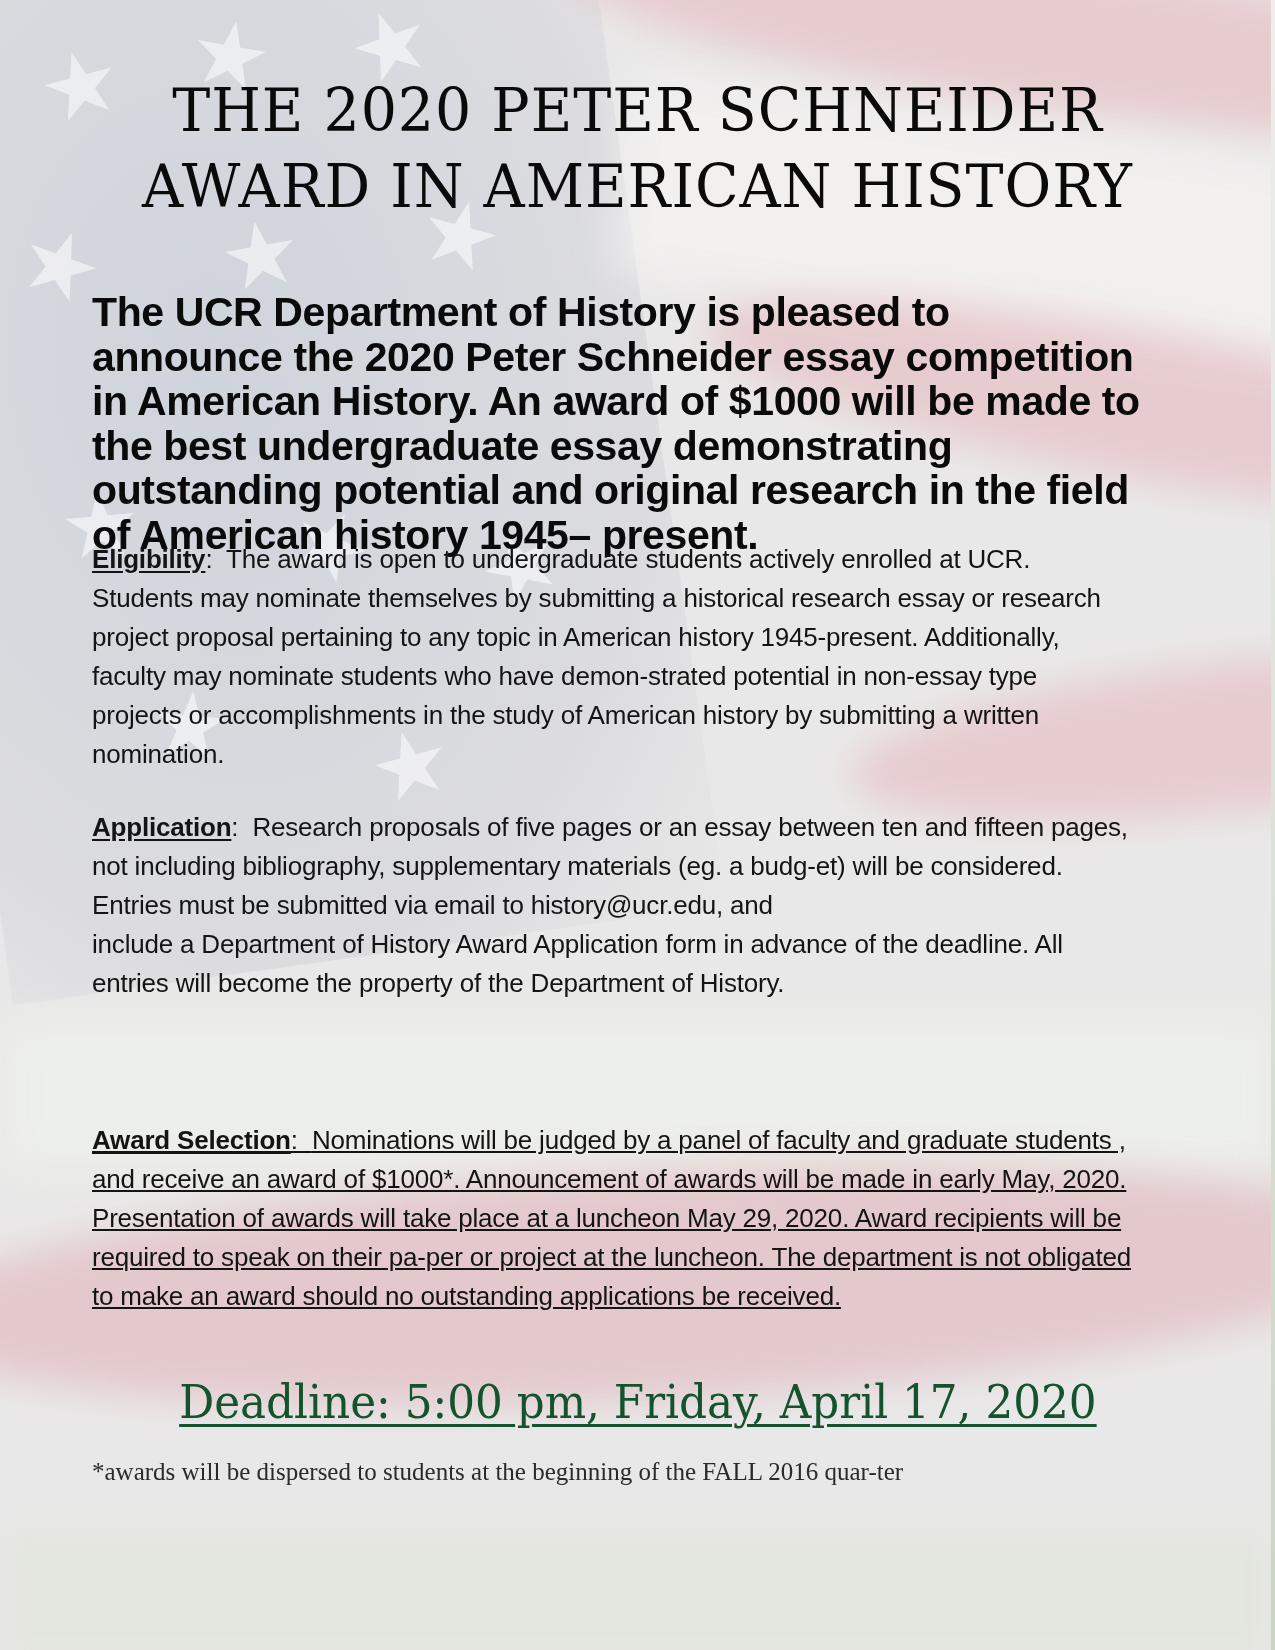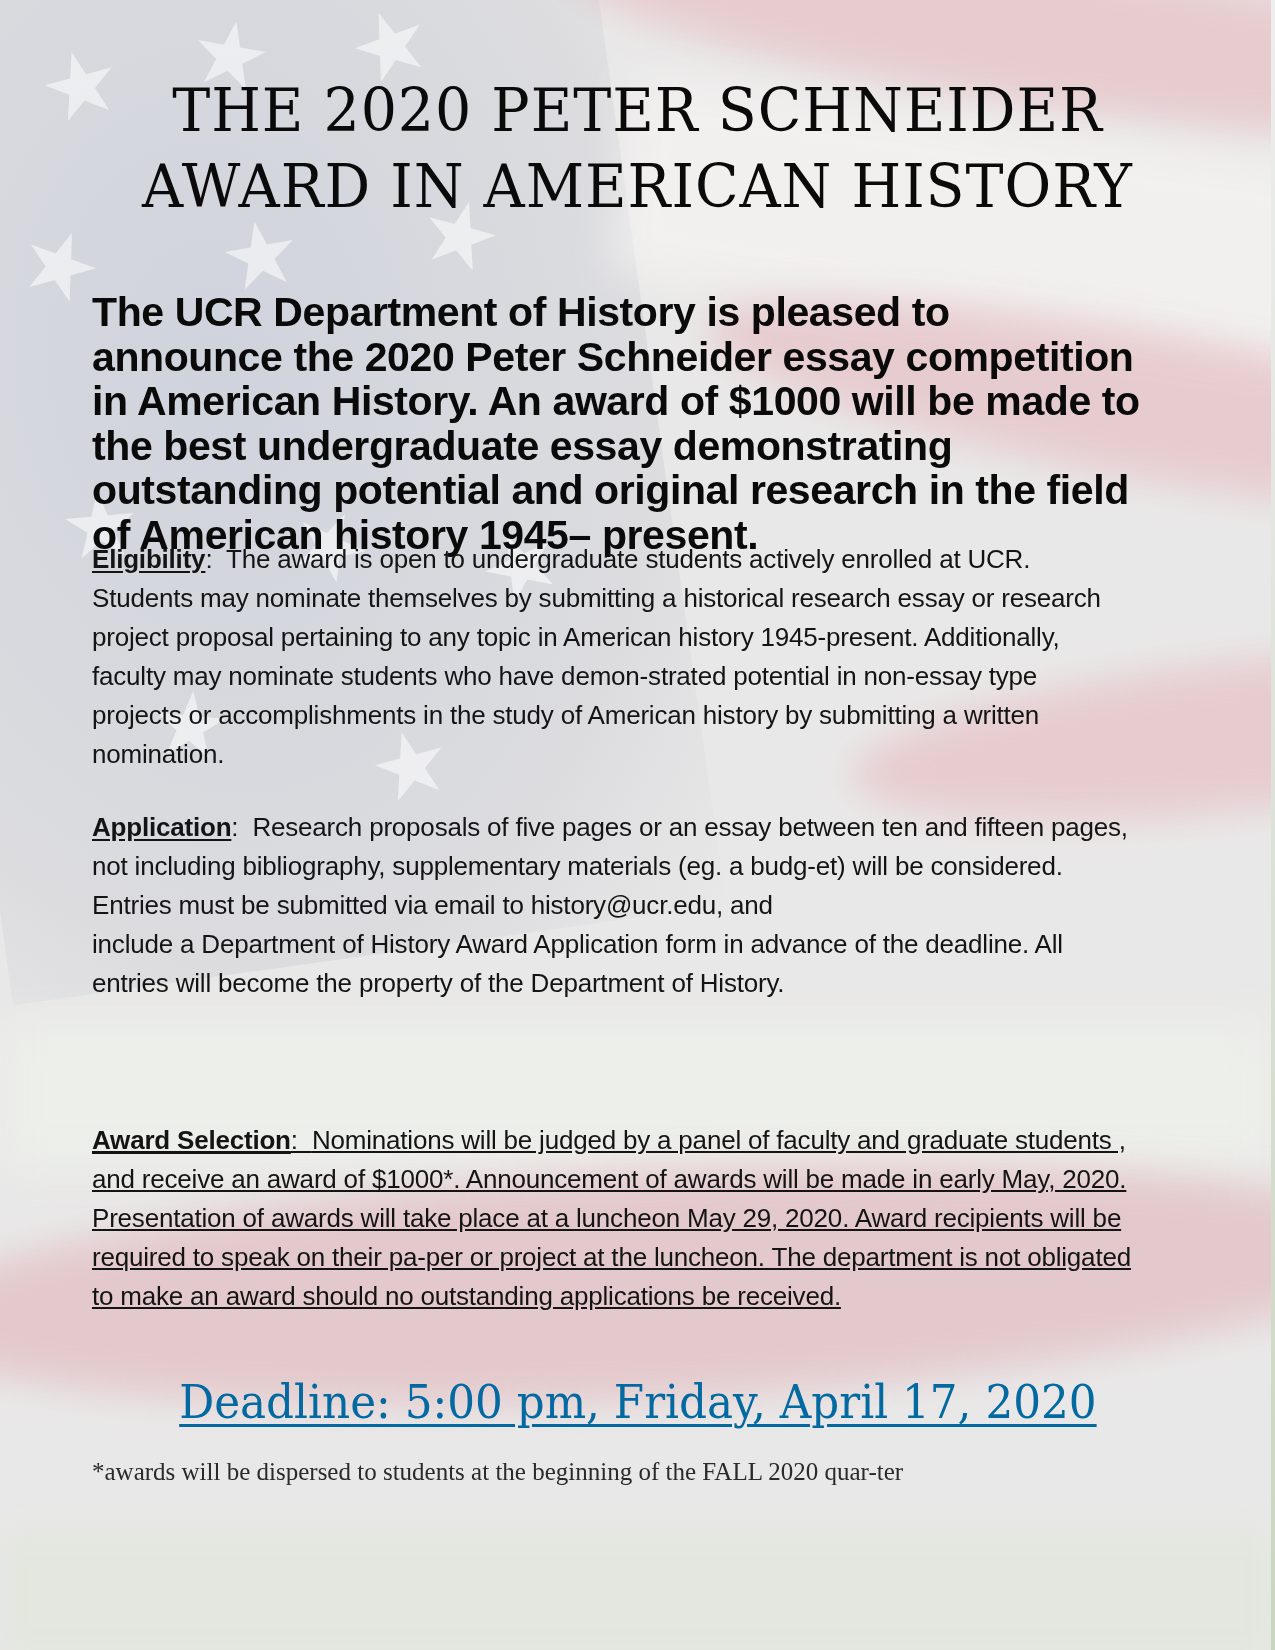--- a/index.html
+++ b/index.html
@@ -92,21 +92,21 @@
     }
     .eligibility { top: 540px; }
     .application { top: 808px; }
     .selection { top: 1121px; text-decoration: underline; }
     .deadline {
       position: absolute; left: 0; right: 0; top: 1372px;
       text-align: center;
       font-family: "DejaVu Serif", serif;
       font-size: 46px;
       line-height: 60px;
-      color: #0369a1;
+      color: #14532d;
       margin: 0;
     }
     .deadline span {
       text-decoration: underline;
       text-decoration-thickness: 3px;
       text-underline-offset: 6px;
       display: inline-block;
       transform: scaleX(0.95);
     }
     .footnote {
@@ -153,14 +153,14 @@
   <p class="intro">The UCR Department of History is pleased to announce the 2020 Peter Schneider essay competition in American History. An award of $1000 will be made to the best undergraduate essay demonstrating outstanding potential and original research in the field of American history 1945– present.</p>
 
   <p class="section eligibility"><span class="label">Eligibility</span><span style="white-space:pre">:  </span><span>The award is open to undergraduate students actively enrolled at UCR.  Students may nominate themselves by submitting a historical research essay or research project proposal pertaining to any topic in American history 1945-present.  Additionally, faculty may nominate students who have demon-strated potential in non-essay type projects or accomplishments in the study of American history by submitting a written nomination.</span></p>
 
   <p class="section application"><span class="label">Application</span><span style="white-space:pre">:  </span><span>Research proposals of five pages or an essay between ten and fifteen pages, not including bibliography, supplementary materials (eg. a budg-et) will be considered.  Entries must be submitted via email to history@ucr.edu, and</span><br><span>include a Department of History Award Application form in advance of the deadline.  All entries will become the property of the Department of History.</span></p>
 
   <p class="section selection"><span class="label">Award Selection</span><span style="white-space:pre">:  </span><span>Nominations will be judged by a panel of faculty and graduate students , and receive an award of $1000*.  Announcement of awards will be made in early May, 2020.  Presentation of awards will take place at a luncheon May 29, 2020. Award recipients will be required to speak on their pa-per or project at the luncheon.  The department is not  obligated to make an award should no outstanding applications be received.</span></p>
 
   <p class="deadline"><span>Deadline: 5:00 pm, Friday, April 17, 2020</span></p>
 
-  <p class="footnote">*awards will be dispersed to students at the beginning of the FALL 2020 quar-ter</p>
+  <p class="footnote">*awards will be dispersed to students at the beginning of the FALL 2016 quar-ter</p>
 </div>
 
 </body></html>

